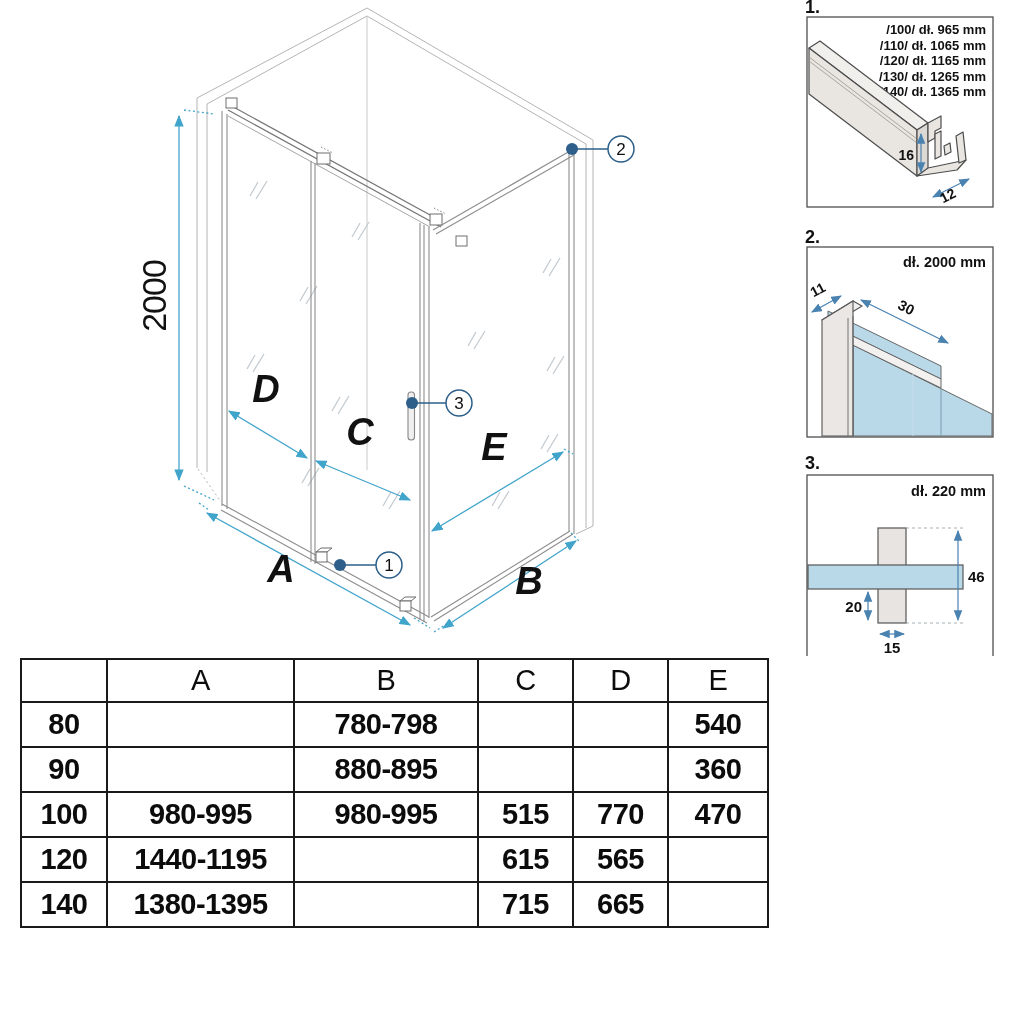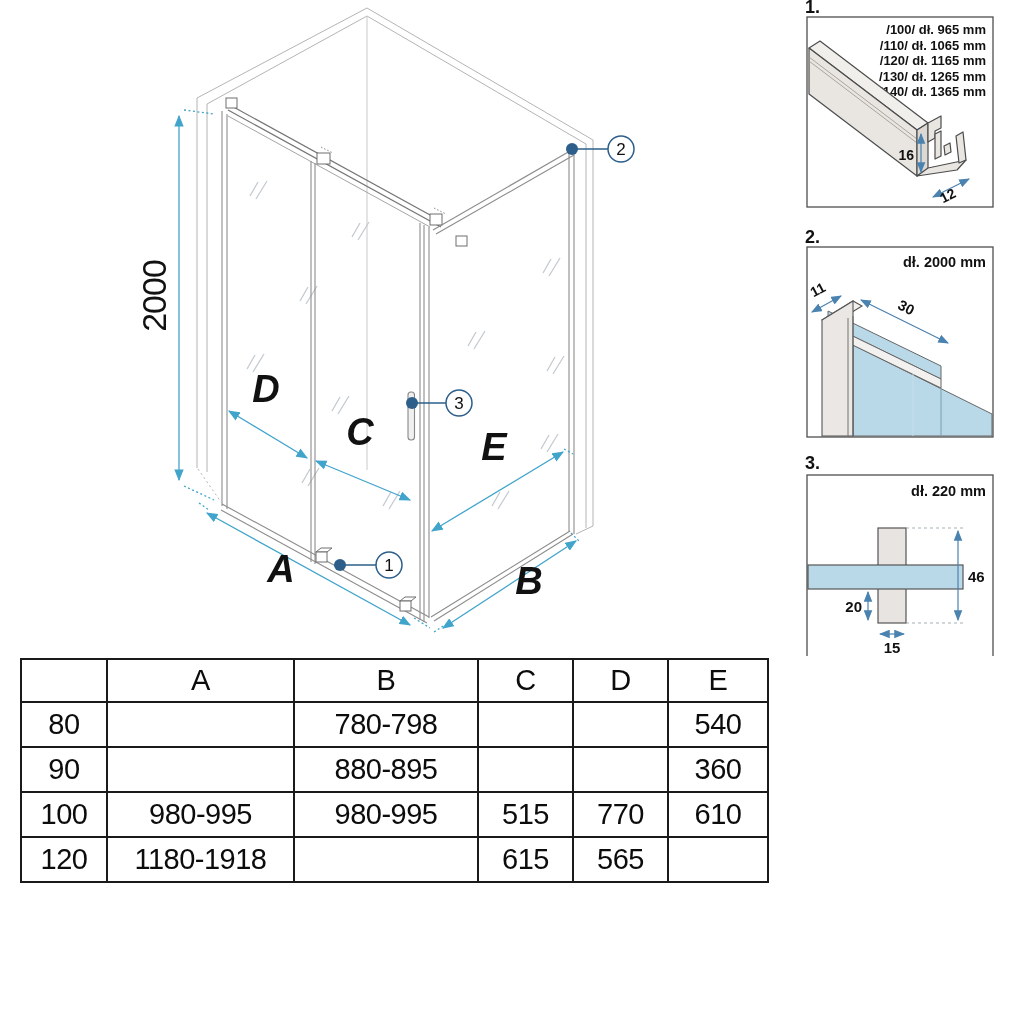--- a/index.html
+++ b/index.html
@@ -2,21 +2,21 @@
 <html><head>
 <meta charset="utf-8">
 <style>
   html,body{margin:0;padding:0;background:#fff;}
   .stage{position:relative;width:1009px;height:1020px;background:#fff;overflow:hidden;
          font-family:"Liberation Sans",sans-serif;}
   svg text{font-family:"Liberation Sans",sans-serif;fill:#111;}
   .dims-table{position:absolute;left:20px;top:658px;border-collapse:collapse;
               table-layout:fixed;}
   .dims-table td,.dims-table th{border:2px solid #1a1a1a;text-align:center;vertical-align:middle;
-              font-size:29px;font-weight:400;color:#0c0c0c;letter-spacing:-0.5px;padding:0;}
+              font-size:29px;font-weight:700;color:#0c0c0c;letter-spacing:-0.5px;padding:0;}
   .dims-table th{height:41px;font-weight:400;}
   .dims-table td{height:43px;}
 </style>
 </head>
 <body>
 
 <div class="stage">
 
 <svg width="1009" height="656" viewBox="0 0 1009 656">
   <defs>
@@ -253,26 +253,34 @@
       <td></td>
       <td></td>
       <td>360</td>
     </tr>
     <tr>
       <td>100</td>
       <td>980-995</td>
       <td>980-995</td>
       <td>515</td>
       <td>770</td>
-      <td>610</td>
+      <td>470</td>
     </tr>
     <tr>
       <td>120</td>
-      <td>1180-1918</td>
+      <td>1440-1195</td>
       <td></td>
       <td>615</td>
       <td>565</td>
       <td></td>
     </tr>
+    <tr>
+      <td>140</td>
+      <td>1380-1395</td>
+      <td></td>
+      <td>715</td>
+      <td>665</td>
+      <td></td>
+    </tr>
   </tbody>
 </table>
 
 </div>
 
 </body></html>

